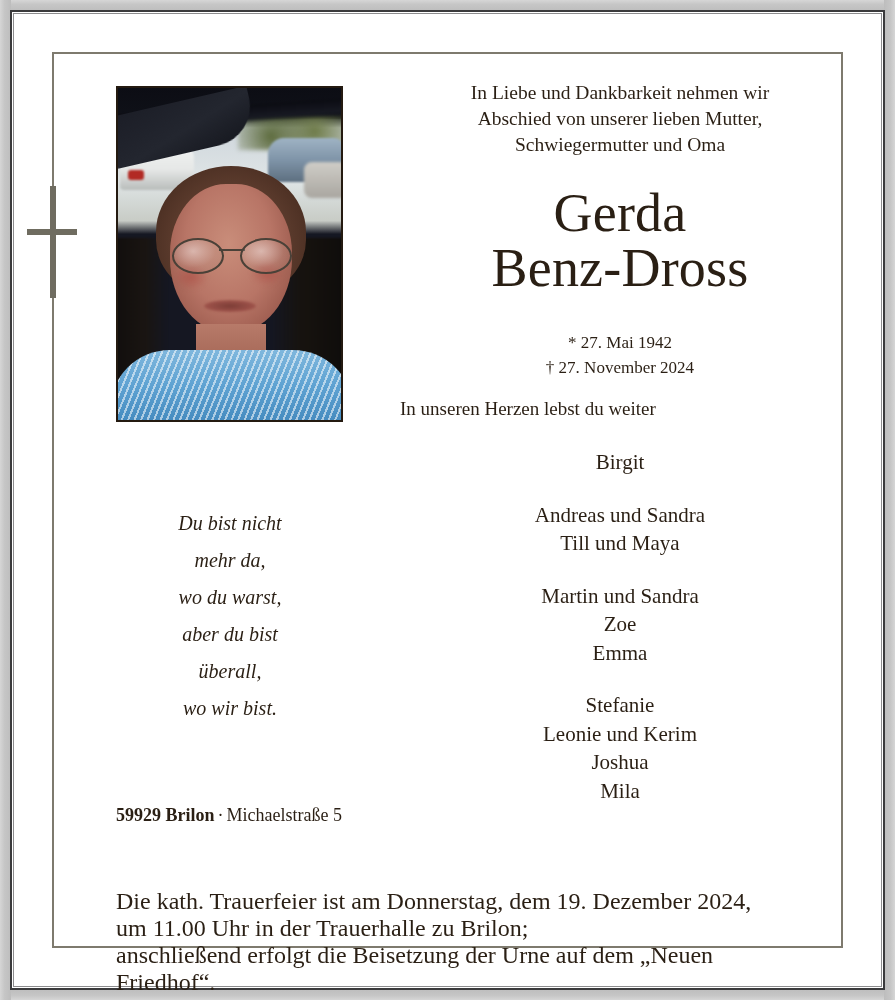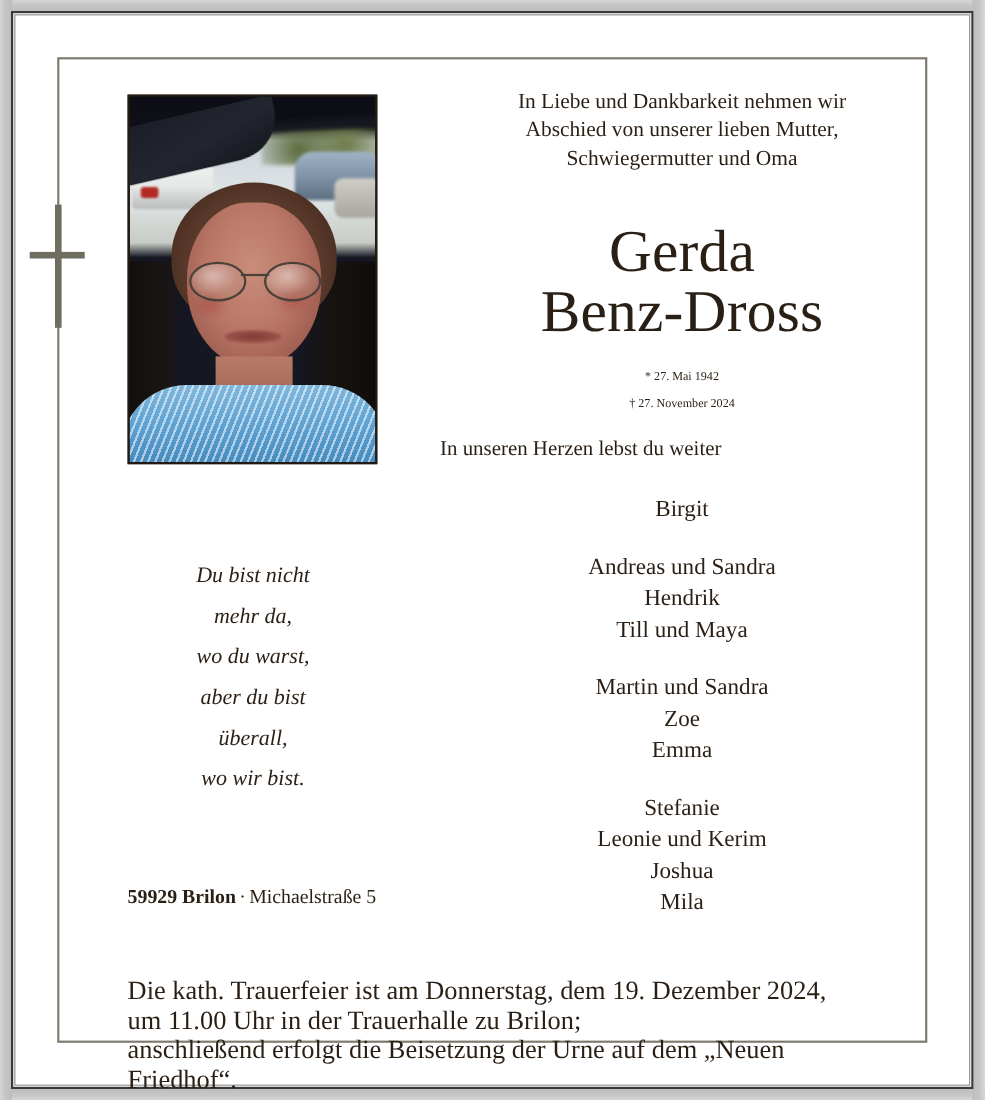--- a/index.html
+++ b/index.html
@@ -266,36 +266,35 @@
     font-size: 19.5px;
     line-height: 26px;
   }
   .name-block {
     position: absolute;
     left: 400px;
     top: 186px;
     width: 440px;
     text-align: center;
     line-height: 1.02;
-    margin-top: 15px;
   }
   .name-line {
     font-size: 54px;
     letter-spacing: 0.2px;
   }
   .name-line.second {
     font-size: 54px;
   }
   .dates {
     position: absolute;
     left: 400px;
     top: 330px;
     width: 440px;
     text-align: center;
-    font-size: 11px;
+    font-size: 17px;
     line-height: 25px;
   }
   .memory-line {
     position: absolute;
     left: 400px;
     top: 398px;
     width: 440px;
     font-size: 19px;
   }
   .families {
@@ -404,21 +403,20 @@
   </div>
 
   <div class="memory-line">In unseren Herzen lebst du weiter</div>
 
   <div class="families">
     <div class="family-group">
       <div class="family-member">Birgit</div>
     </div>
     <div class="family-group">
       <div class="family-member">Andreas und Sandra</div>
-      <div class="family-member">Hendrik</div>
       <div class="family-member">Till und Maya</div>
     </div>
     <div class="family-group">
       <div class="family-member">Martin und Sandra</div>
       <div class="family-member">Zoe</div>
       <div class="family-member">Emma</div>
     </div>
     <div class="family-group">
       <div class="family-member">Stefanie</div>
       <div class="family-member">Leonie und Kerim</div>

